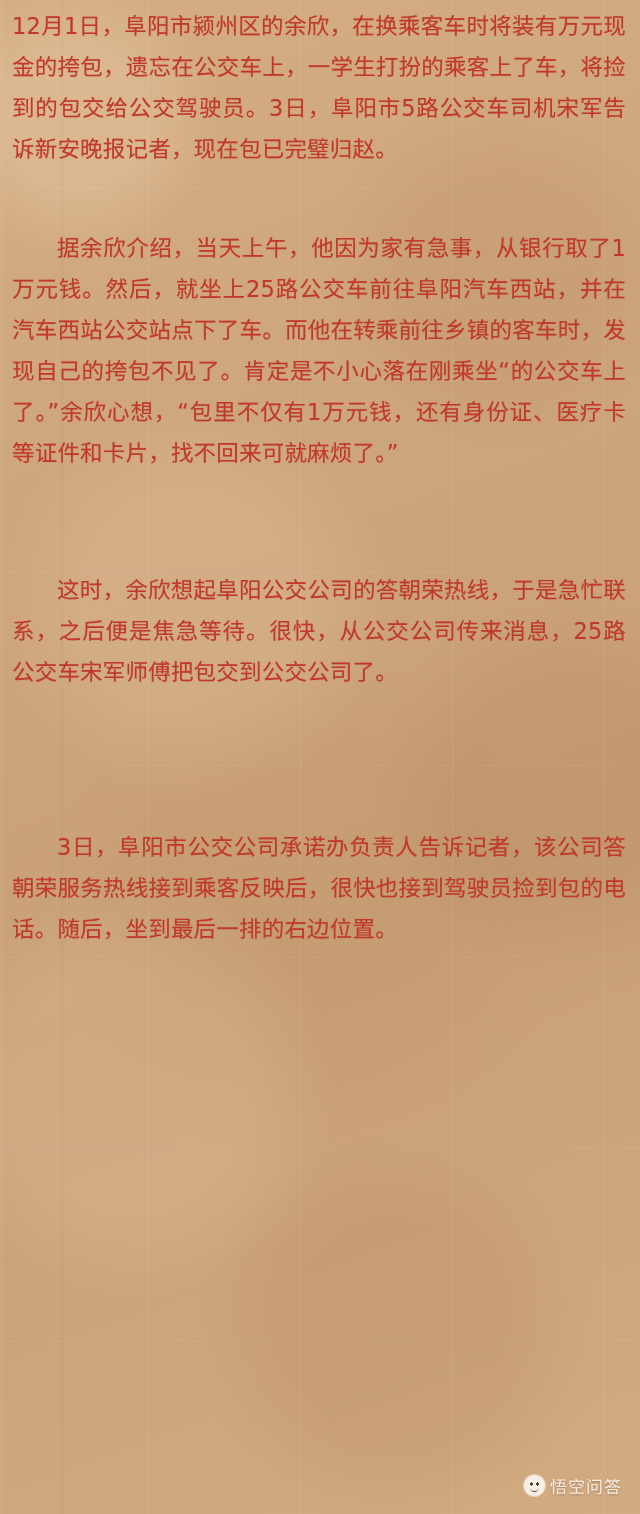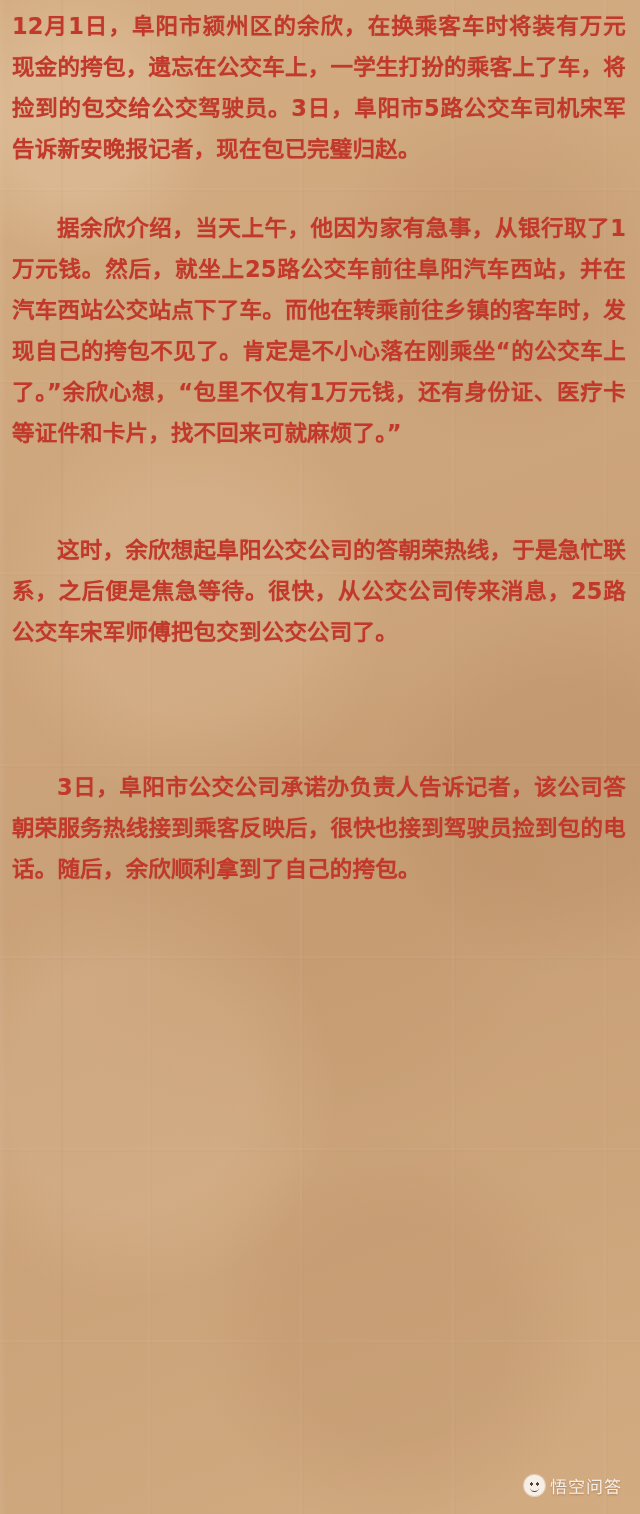--- a/index.html
+++ b/index.html
@@ -75,25 +75,26 @@
   p.para {
     margin: 0 0 0 0;
     color: #c0392b;
     color: #c2382a;
     font-size: 22.5px;
     line-height: 41px;
     letter-spacing: 0.2px;
     text-align: justify;
     text-justify: inter-ideograph;
     font-family: "DejaVu Sans", "Liberation Sans", sans-serif;
-    font-weight: 700;
+    font-weight: 400;
     text-shadow: 0 0 1px rgba(160,40,30,0.25);
   }
   p.indent {
     text-indent: 2em;
+    margin-top: 20px;
   }
   .gap-sm { height: 38px; }
   .gap-lg { height: 76px; }
 
   
   #watermark {
     position: absolute;
     right: 18px;
     bottom: 16px;
     z-index: 3;
@@ -146,20 +147,20 @@
 
   <div id="content">
     <p class="para">12月1日，阜阳市颍州区的余欣，在换乘客车时将装有万元现金的挎包，遗忘在公交车上，一学生打扮的乘客上了车，将捡到的包交给公交驾驶员。3日，阜阳市5路公交车司机宋军告诉新安晚报记者，现在包已完璧归赵。</p>
     <div class="gap-sm"></div>
     <p class="para indent">据余欣介绍，当天上午，他因为家有急事，从银行取了1万元钱。然后，就坐上25路公交车前往阜阳汽车西站，并在汽车西站公交站点下了车。而他在转乘前往乡镇的客车时，发现自己的挎包不见了。肯定是不小心落在刚乘坐“的公交车上了。”余欣心想，“包里不仅有1万元钱，还有身份证、医疗卡等证件和卡片，找不回来可就麻烦了。”</p>
     <div class="gap-lg"></div>
     <p class="para indent">这时，余欣想起阜阳公交公司的答朝荣热线，于是急忙联系，之后便是焦急等待。很快，从公交公司传来消息，25路公交车宋军师傅把包交到公交公司了。</p>
     <div class="gap-sm"></div>
     <div class="gap-sm"></div>
     <div class="gap-sm"></div>
-    <p class="para indent">3日，阜阳市公交公司承诺办负责人告诉记者，该公司答朝荣服务热线接到乘客反映后，很快也接到驾驶员捡到包的电话。随后，余欣顺利拿到了自己的挎包。</p>
+    <p class="para indent">3日，阜阳市公交公司承诺办负责人告诉记者，该公司答朝荣服务热线接到乘客反映后，很快也接到驾驶员捡到包的电话。随后，坐到最后一排的右边位置。</p>
   </div>
 
   <div id="watermark">
     <span class="wm-logo"></span>
     <span class="wm-text">悟空问答</span>
   </div>
 </div>
 
 </body></html>

